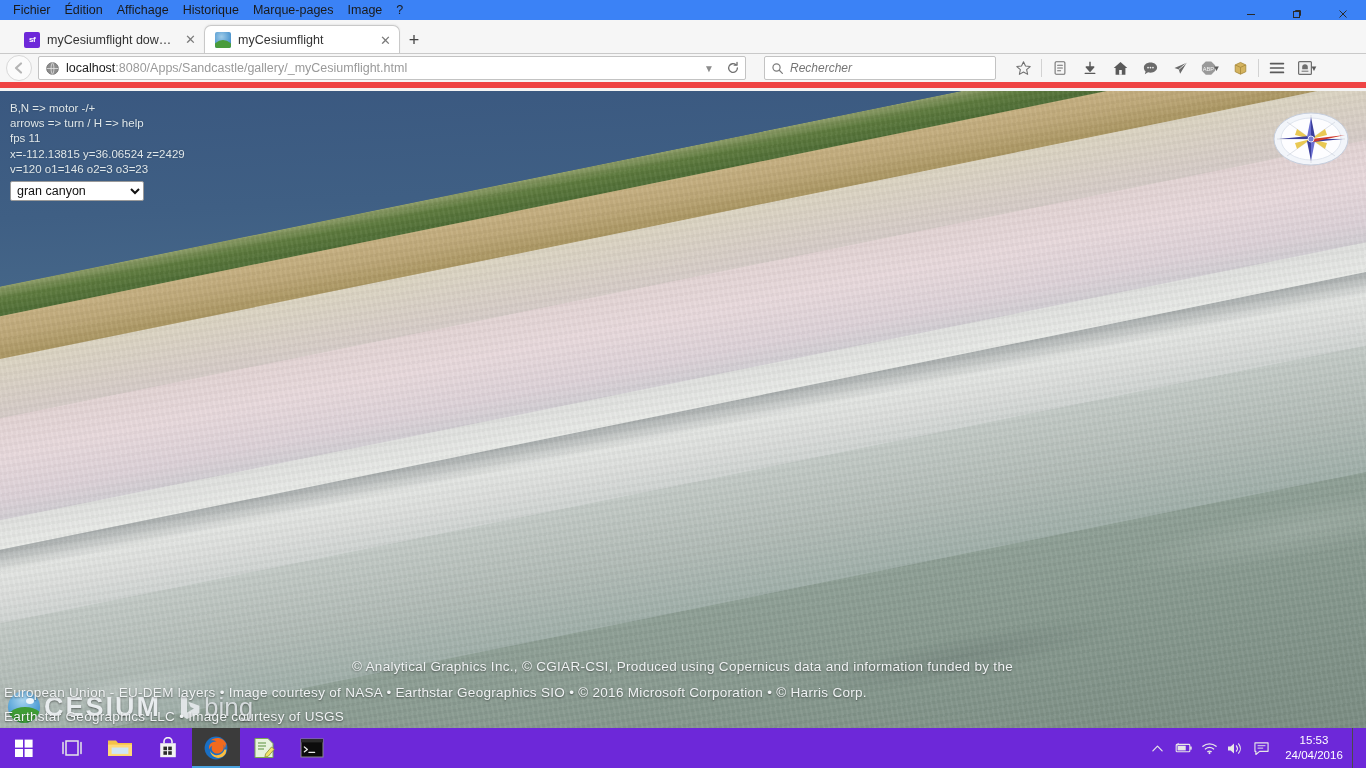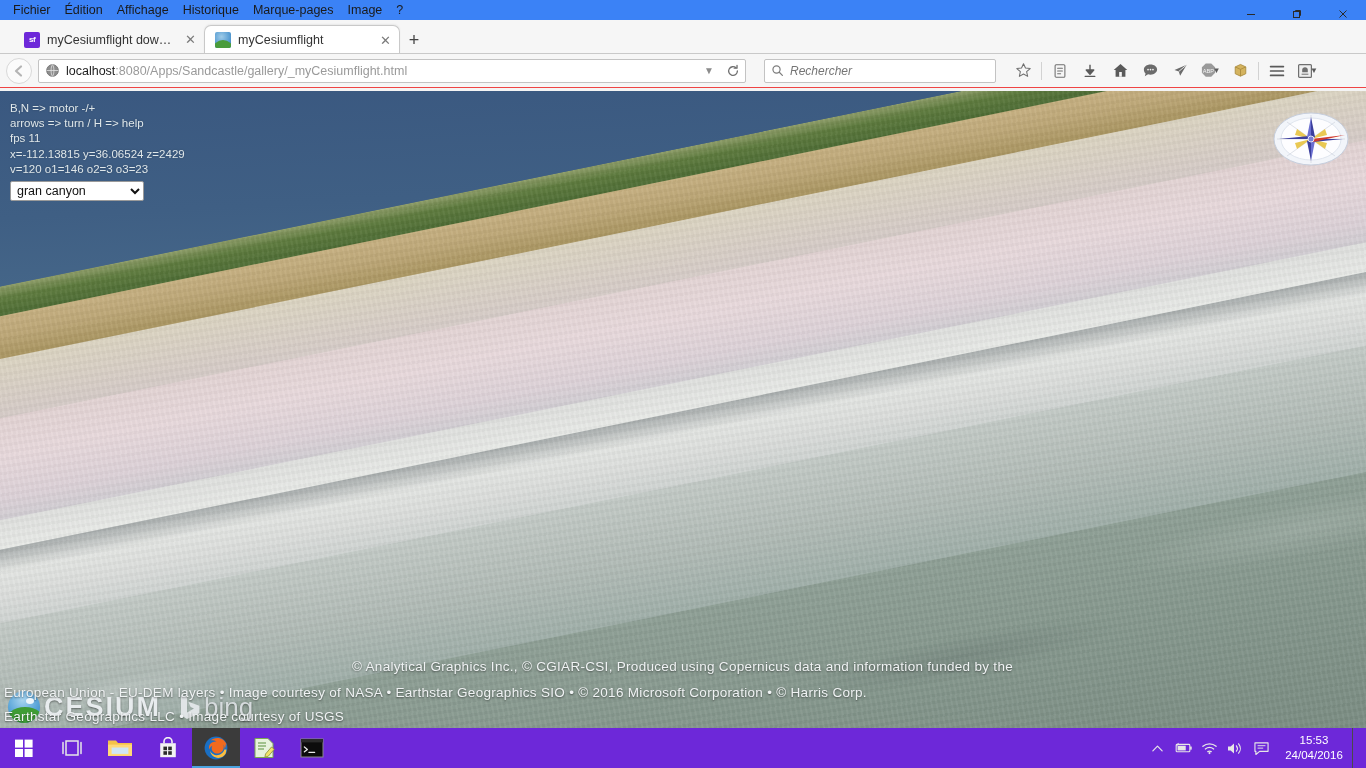--- a/index.html
+++ b/index.html
@@ -82,21 +82,21 @@
     justify-content: center; font-size: 18px; color: #444; font-weight: 300;
   }
   .tabstrip-sep {
     position: absolute; left: 0; right: 0; bottom: 0; height: 1px; background: #c9c9c9;
   }
 
   
   .navbar {
     height: 34px; background: #f6f6f6; display: flex; align-items: center;
     padding: 0 6px; gap: 4px;
-    border-bottom: 1px solid #ef4444;
+    border-bottom: 6px solid #ef4444;
   }
   .backbtn {
     width: 26px; height: 26px; display: flex; align-items: center;
     justify-content: center; border-radius: 50%;
     border: 1px solid #d8d8d8; background: #fbfbfb; margin-right: 2px;
   }
   .urlbar {
     flex: 0 0 708px; height: 24px; background: #fff;
     border: 1px solid #c3c3c3; border-radius: 2px;
     display: flex; align-items: center; padding: 0 3px 0 6px; gap: 6px;

